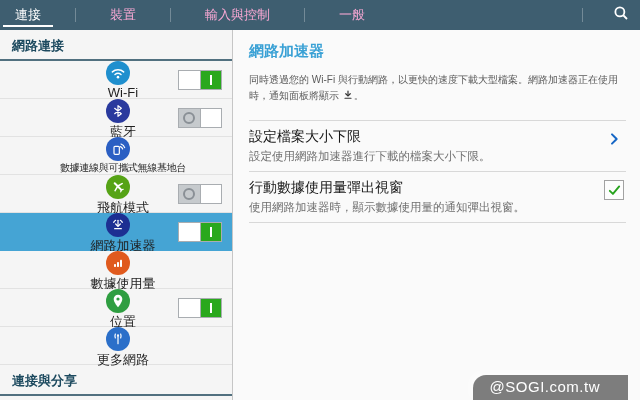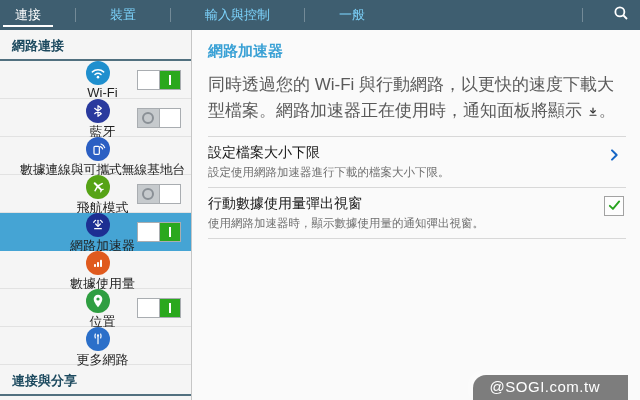--- a/index.html
+++ b/index.html
@@ -1,54 +1,54 @@
 <!DOCTYPE html>
 <html><head>
 <meta charset="utf-8">
 <style>
   * { margin:0; padding:0; box-sizing:border-box; }
   html,body { width:640px; height:400px; overflow:hidden; }
   body { font-family:"Liberation Sans","DejaVu Sans",sans-serif; background:#fafafa; position:relative; }
 
   
   .topbar { height:30px; background:#3e5e70; display:flex; align-items:stretch;gap:19px; }
-  .tab { position:relative; padding:0 15px; line-height:29px; font-size:13px; color:#7dd3fc; cursor:pointer; }
+  .tab { position:relative; padding:0 15px; line-height:29px; font-size:13px; color:#f9a8d4; cursor:pointer; }
   .tab.active { color:#ffffff; }
   .tab.active::after { content:""; position:absolute; left:3px; right:3px; bottom:3px; height:2px; background:#ffffff; }
   .tab-sep { width:1px; height:14px; background:rgba(255,255,255,.28); align-self:center; }
   .topbar-spacer { flex:1; }
   .search-btn { width:38px; display:flex; align-items:center; justify-content:center; cursor:pointer; }
 
   
   .main { display:flex; height:370px; }
 
   
-  .sidebar { width:192px; background:#f5f5f5; border-right:1px solid #c6c6c6; overflow:hidden; }
+  .sidebar { width:233px; background:#f5f5f5; border-right:1px solid #c6c6c6; overflow:hidden; }
   .side-header { padding:7px 12px 4px 12px; font-size:13px; font-weight:bold; color:#1d4a5f; border-bottom:2px solid #51707f; }
   .side-item { height:38px; display:flex; align-items:center; padding-left:14px; border-bottom:1px solid #e2e2e2; position:relative; cursor:pointer; background:#f5f5f5;flex-direction:column; }
   .side-item.selected { background:#45a4d4; border-bottom-color:#45a4d4; }
   .icon-circle { width:24px; height:24px; border-radius:50%; flex:0 0 24px; display:flex; align-items:center; justify-content:center; margin-right:10px; }
   .icon-circle svg { display:block; }
   .side-label { font-size:13px; color:#1f1f1f; white-space:nowrap; }
-  .side-label.small { font-size:13px; letter-spacing:-0.3px; }
+  .side-label.small { font-size:10px; letter-spacing:-0.3px; }
 
   
   .toggle { position:absolute; right:10px; top:50%; transform:translateY(-50%); width:44px; height:20px; display:flex; border:1px solid #a9adb1; background:#fff; }
   .toggle .seg { flex:1; position:relative; }
   .toggle.on .seg.a { background:#ffffff; border-right:1px solid #a9adb1; }
   .toggle.on .seg.b { background:#2aa81d; }
   .toggle.on .seg.b::after { content:""; position:absolute; left:50%; top:50%; width:2px; height:10px; background:#ffffff; transform:translate(-50%,-50%); }
   .toggle.off .seg.a { background:#c6cacd; }
   .toggle.off .seg.a::after { content:""; position:absolute; left:50%; top:50%; width:8px; height:8px; border:2px solid #8a9096; border-radius:50%; transform:translate(-50%,-50%); }
   .toggle.off .seg.b { background:#ffffff; border-left:1px solid #a9adb1; }
 
   
   .content { flex:1; background:#fafafa; padding:10px 14px 0 16px; position:relative; }
   .content-title { font-size:15px; font-weight:bold; color:#3aa1d5; margin:2px 0 11px 0; }
-  .desc { font-size:17px; line-height:1.55; color:#5a5a5a; padding-right:4px; margin-bottom:9px; }
+  .desc { font-size:10px; line-height:1.55; color:#5a5a5a; padding-right:4px; margin-bottom:15px; }
   .desc .inline-ico { display:inline-block; vertical-align:-2px; }
   .setting-row { position:relative; padding:7px 30px 7px 0; border-top:1px solid #d8d8d8; }
   .setting-row:last-of-type { border-bottom:1px solid #d8d8d8; }
   .row-title { font-size:14px; color:#161616; margin-bottom:3px;font-family:Liberation Mono, monospace; }
   .row-sub { font-size:11.5px; color:#6e6e6e; }
   .chevron { position:absolute; right:4px; top:10px; }
   .checkbox { position:absolute; right:2px; top:8px; width:20px; height:20px; background:#fdfdfd; border:1px solid #a2a2a2; display:flex; align-items:center; justify-content:center; cursor:pointer; }
 
   
   .watermark { position:absolute; right:12px; bottom:0; background:#7d7d7d; color:#ffffff; font-size:15px; padding:3px 28px 5px 17px; border-radius:13px 0 0 0; box-shadow:-3px -3px 7px rgba(255,255,255,.6); letter-spacing:.5px; }

